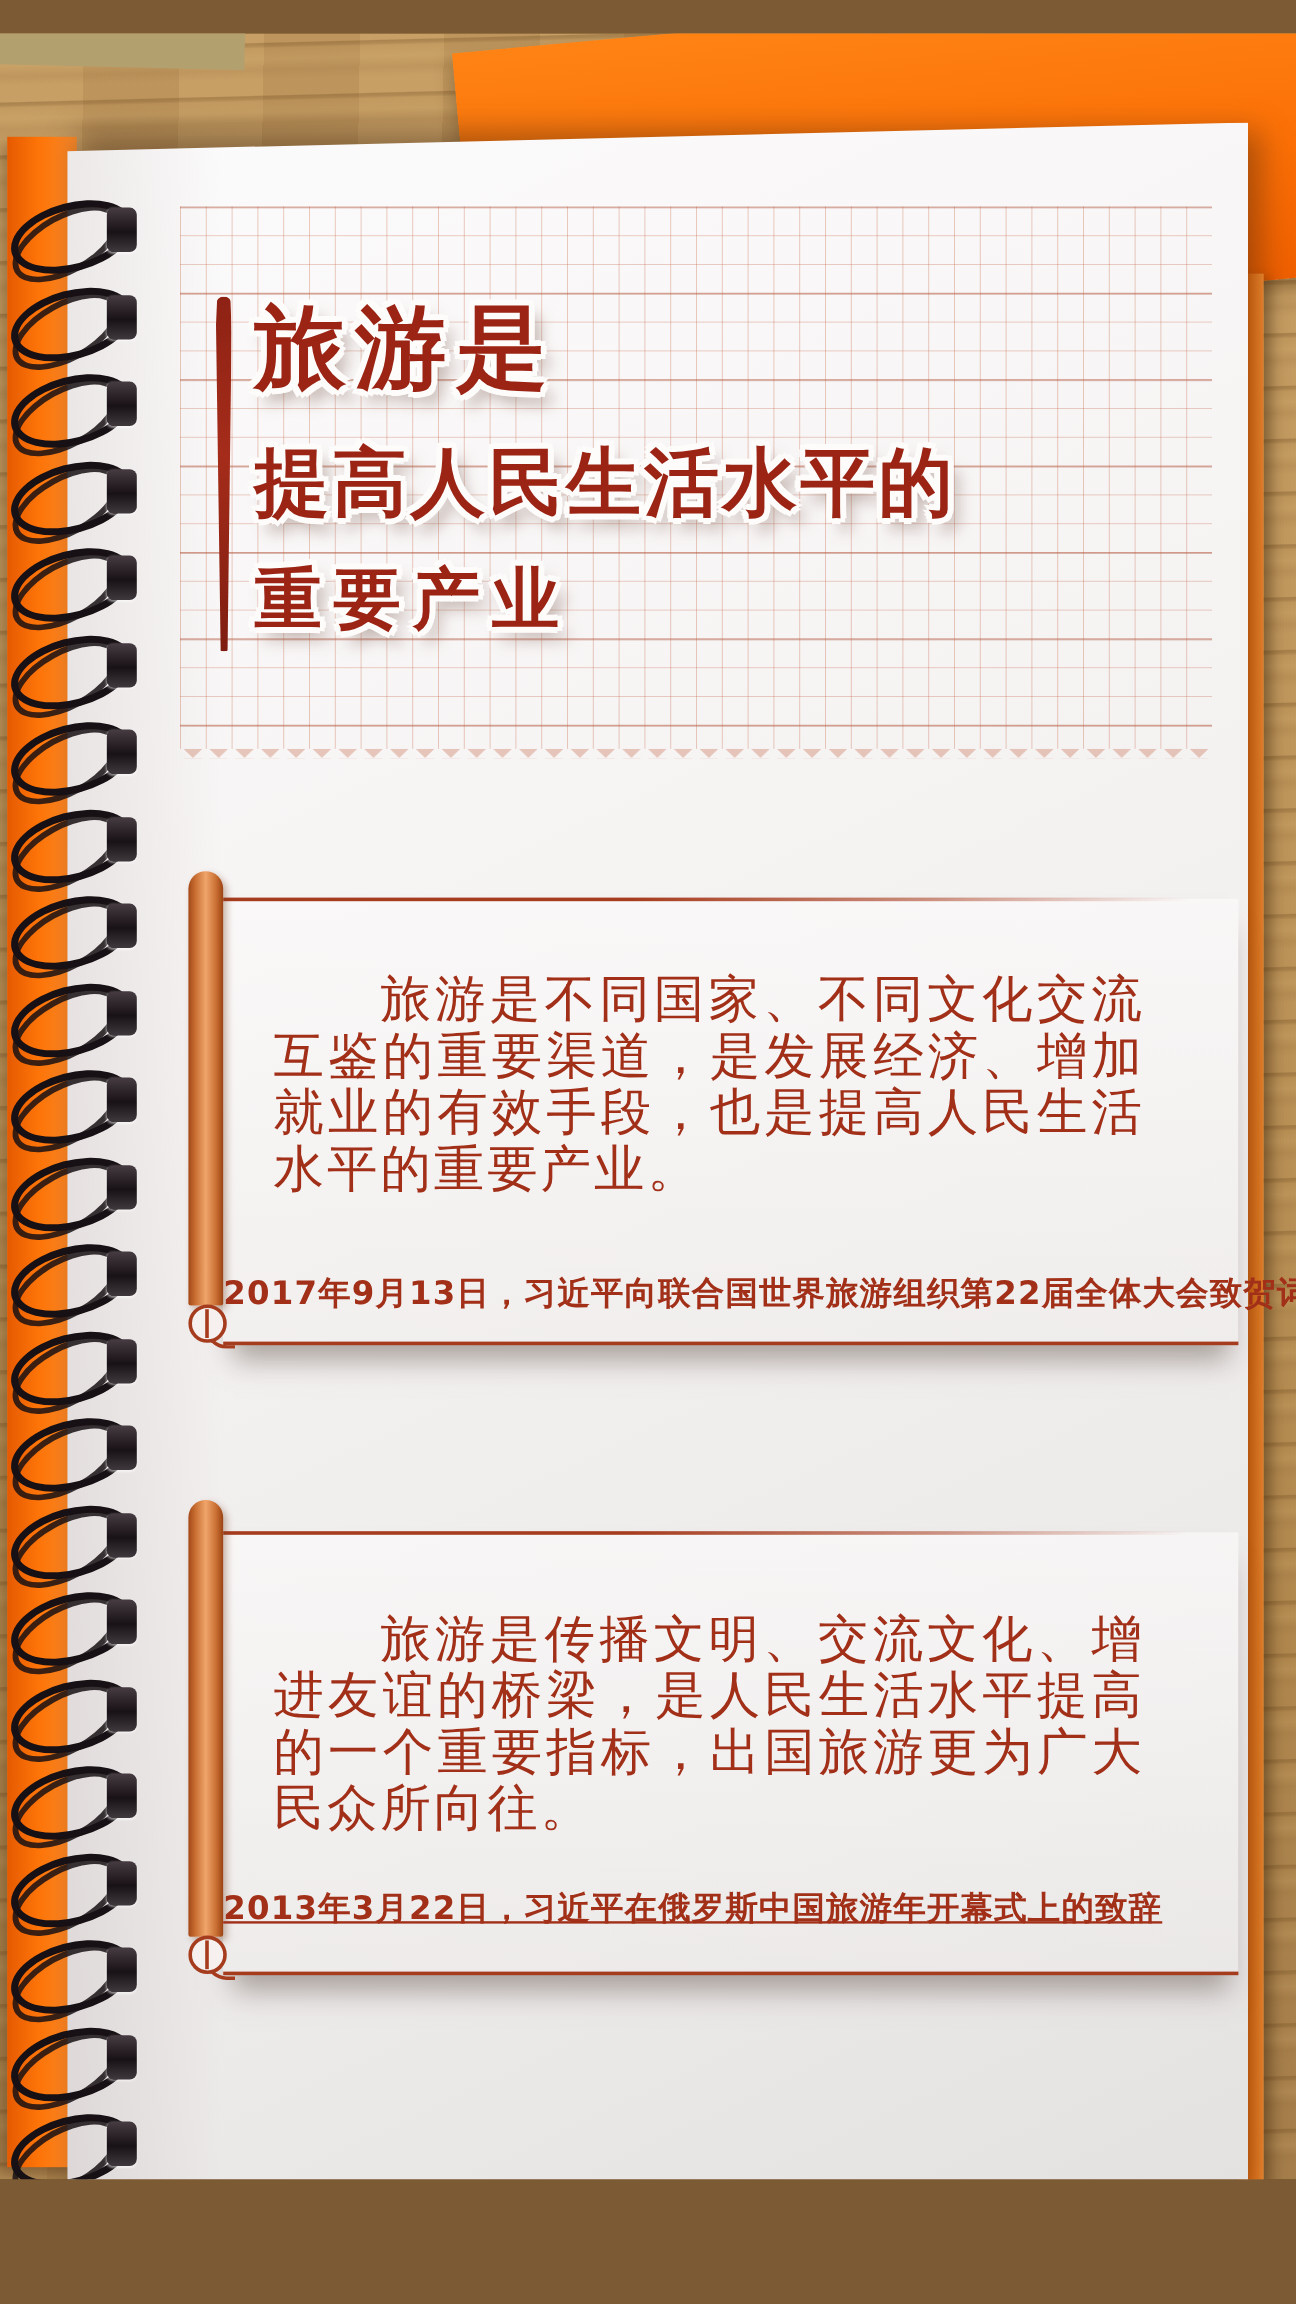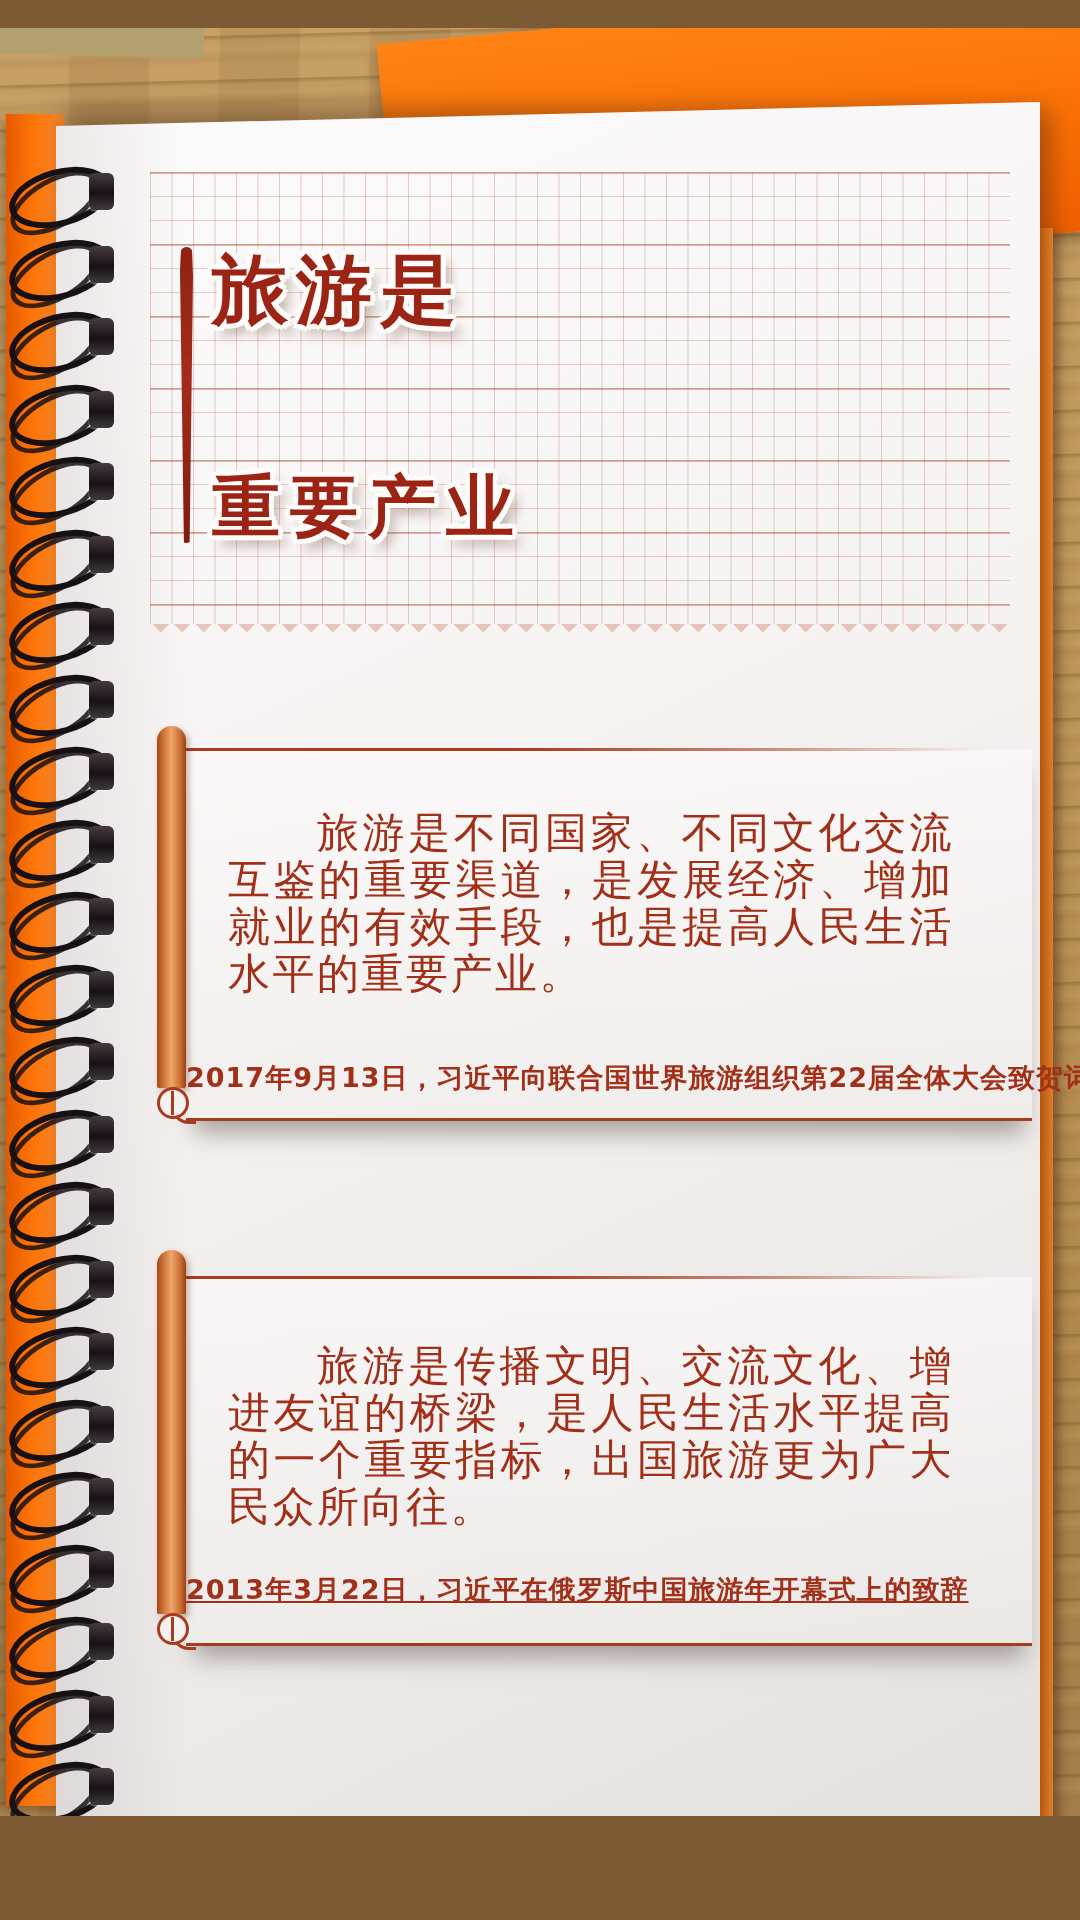--- a/index.html
+++ b/index.html
@@ -101,21 +101,21 @@
   }
   .title-line{
     position:absolute;left:212px;color:#9c2415;font-weight:bold;white-space:nowrap;
     text-shadow:
       -4px -4px 0 #fdfcfb, 4px -4px 0 #fdfcfb, -4px 4px 0 #fdfcfb, 4px 4px 0 #fdfcfb,
       -5px 0 0 #fdfcfb, 5px 0 0 #fdfcfb, 0 -5px 0 #fdfcfb, 0 5px 0 #fdfcfb,
       8px 10px 12px rgba(125,95,82,.55);
   }
   .title-l1{top:212px;font-size:76px;letter-spacing:8px;}
   .title-l2{top:332px;font-size:62px;letter-spacing:3px;}
-  .title-l3{top:434px;font-size:68px;letter-spacing:10px;}
+  .title-l3{top:434px;font-size:56px;letter-spacing:10px;}
   
   .rod{
     position:absolute;left:157px;width:29px;
     background:linear-gradient(90deg,#a34817 0%,#c96f33 20%,#f0a56a 50%,#c96f33 80%,#9a4214 100%);
     border-radius:15px 15px 2px 2px;
     box-shadow:3px 3px 6px rgba(110,55,20,.35);
   }
   .rod-1{top:698px;height:362px;}
   .rod-2{top:1222px;height:364px;}
   .curl{
@@ -190,20 +190,21 @@
   <div class="cover-left"></div>
 
   <div class="page-shadow"></div>
   <div class="page"></div>
 
   <div class="grid"></div>
   <div class="grid-zigzag"></div>
 
   <div class="brush-stroke"></div>
   <div class="title-line title-l1">旅游是</div>
+  <div class="title-line title-l2">提高人民生活水平的</div>
   <div class="title-line title-l3">重要产业</div>
 
   <div class="card-body card-1"></div>
   <div class="card-edge-top edge-1"></div>
   <div class="rod rod-1"></div>
   <div class="curl-hook hook-1"></div>
   <div class="curl curl-1"></div>
   <div class="quote-text quote-1">旅游是不同国家、不同文化交流互鉴的重要渠道，是发展经济、增加就业的有效手段，也是提高人民生活水平的重要产业。</div>
   <div class="quote-attr attr-1">2017年9月13日，习近平向联合国世界旅游组织第22届全体大会致贺词</div>
 

